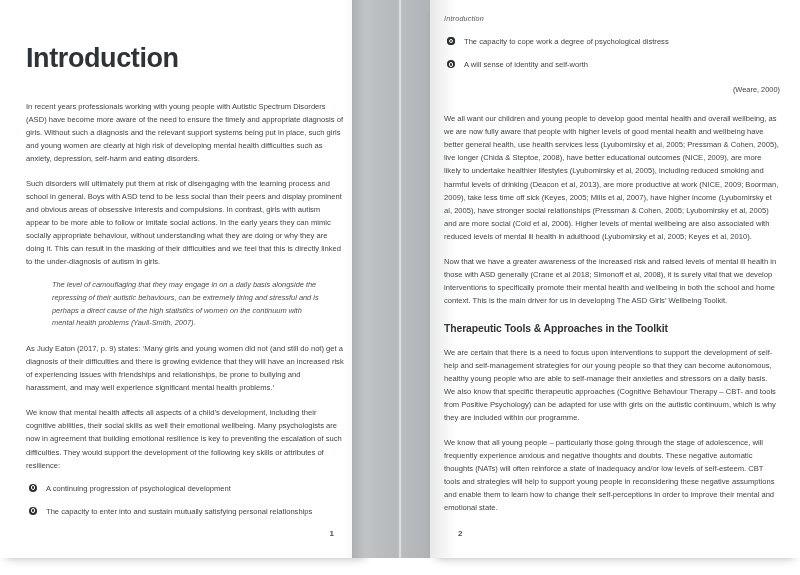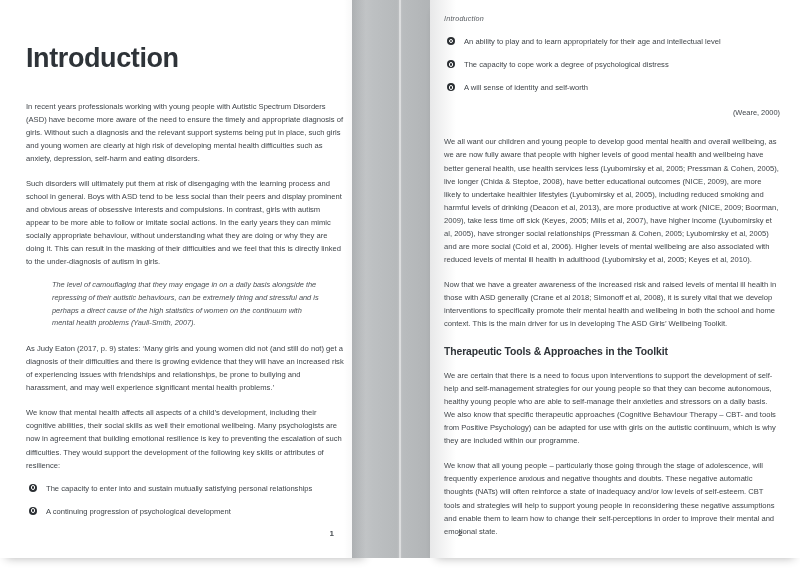--- a/index.html
+++ b/index.html
@@ -220,45 +220,44 @@
     <div class="blockquote">The level of camouflaging that they may engage in on a daily basis alongside the repressing of their autistic behaviours, can be extremely tiring and stressful and is perhaps a direct cause of the high statistics of women on the continuum with mental health problems (Yaull-Smith, 2007).</div>
 
     <p class="body">As Judy Eaton (2017, p. 9) states: ‘Many girls and young women did not (and still do not) get a diagnosis of their difficulties and there is growing evidence that they will have an increased risk of experiencing issues with friendships and relationships, be prone to bullying and harassment, and may well experience significant mental health problems.’</p>
 
 
     <p class="body">We know that mental health affects all aspects of a child’s development, including their cognitive abilities, their social skills as well their emotional wellbeing. Many psychologists are now in agreement that building emotional resilience is key to preventing the escalation of such difficulties. They would support the development of the following key skills or attributes of resilience:</p>
 
     <ul class="bullets">
       <li>
         <span class="bullet-icon"></span>
+        <span>A continuing progression of psychological development</span>
+      </li>
+      <li>
+        <span class="bullet-icon"></span>
         <span>The capacity to enter into and sustain mutually satisfying personal relationships</span>
-      </li>
-      <li>
-        <span class="bullet-icon"></span>
-        <span>A continuing progression of psychological development</span>
       </li>
     </ul>
 
     <div class="folio folio-left">1</div>
   </div>
 
   <div class="spine">
     <div class="spine-shadow-left"></div>
     <div class="spine-fold"></div>
     <div class="spine-shadow-right"></div>
   </div>
 
   <div class="page page-right">
 
     <div class="running-head">Introduction</div>
 
     <ul class="bullets">
       <li>
         <span class="bullet-icon"></span>
-        <span>An ability to play and to learn appropriately for their age and intellectual level</span>
       </li>
       <li>
         <span class="bullet-icon"></span>
         <span>The capacity to cope work a degree of psychological distress</span>
       </li>
       <li>
         <span class="bullet-icon"></span>
         <span>A will sense of identity and self-worth</span>
       </li>
     </ul>

